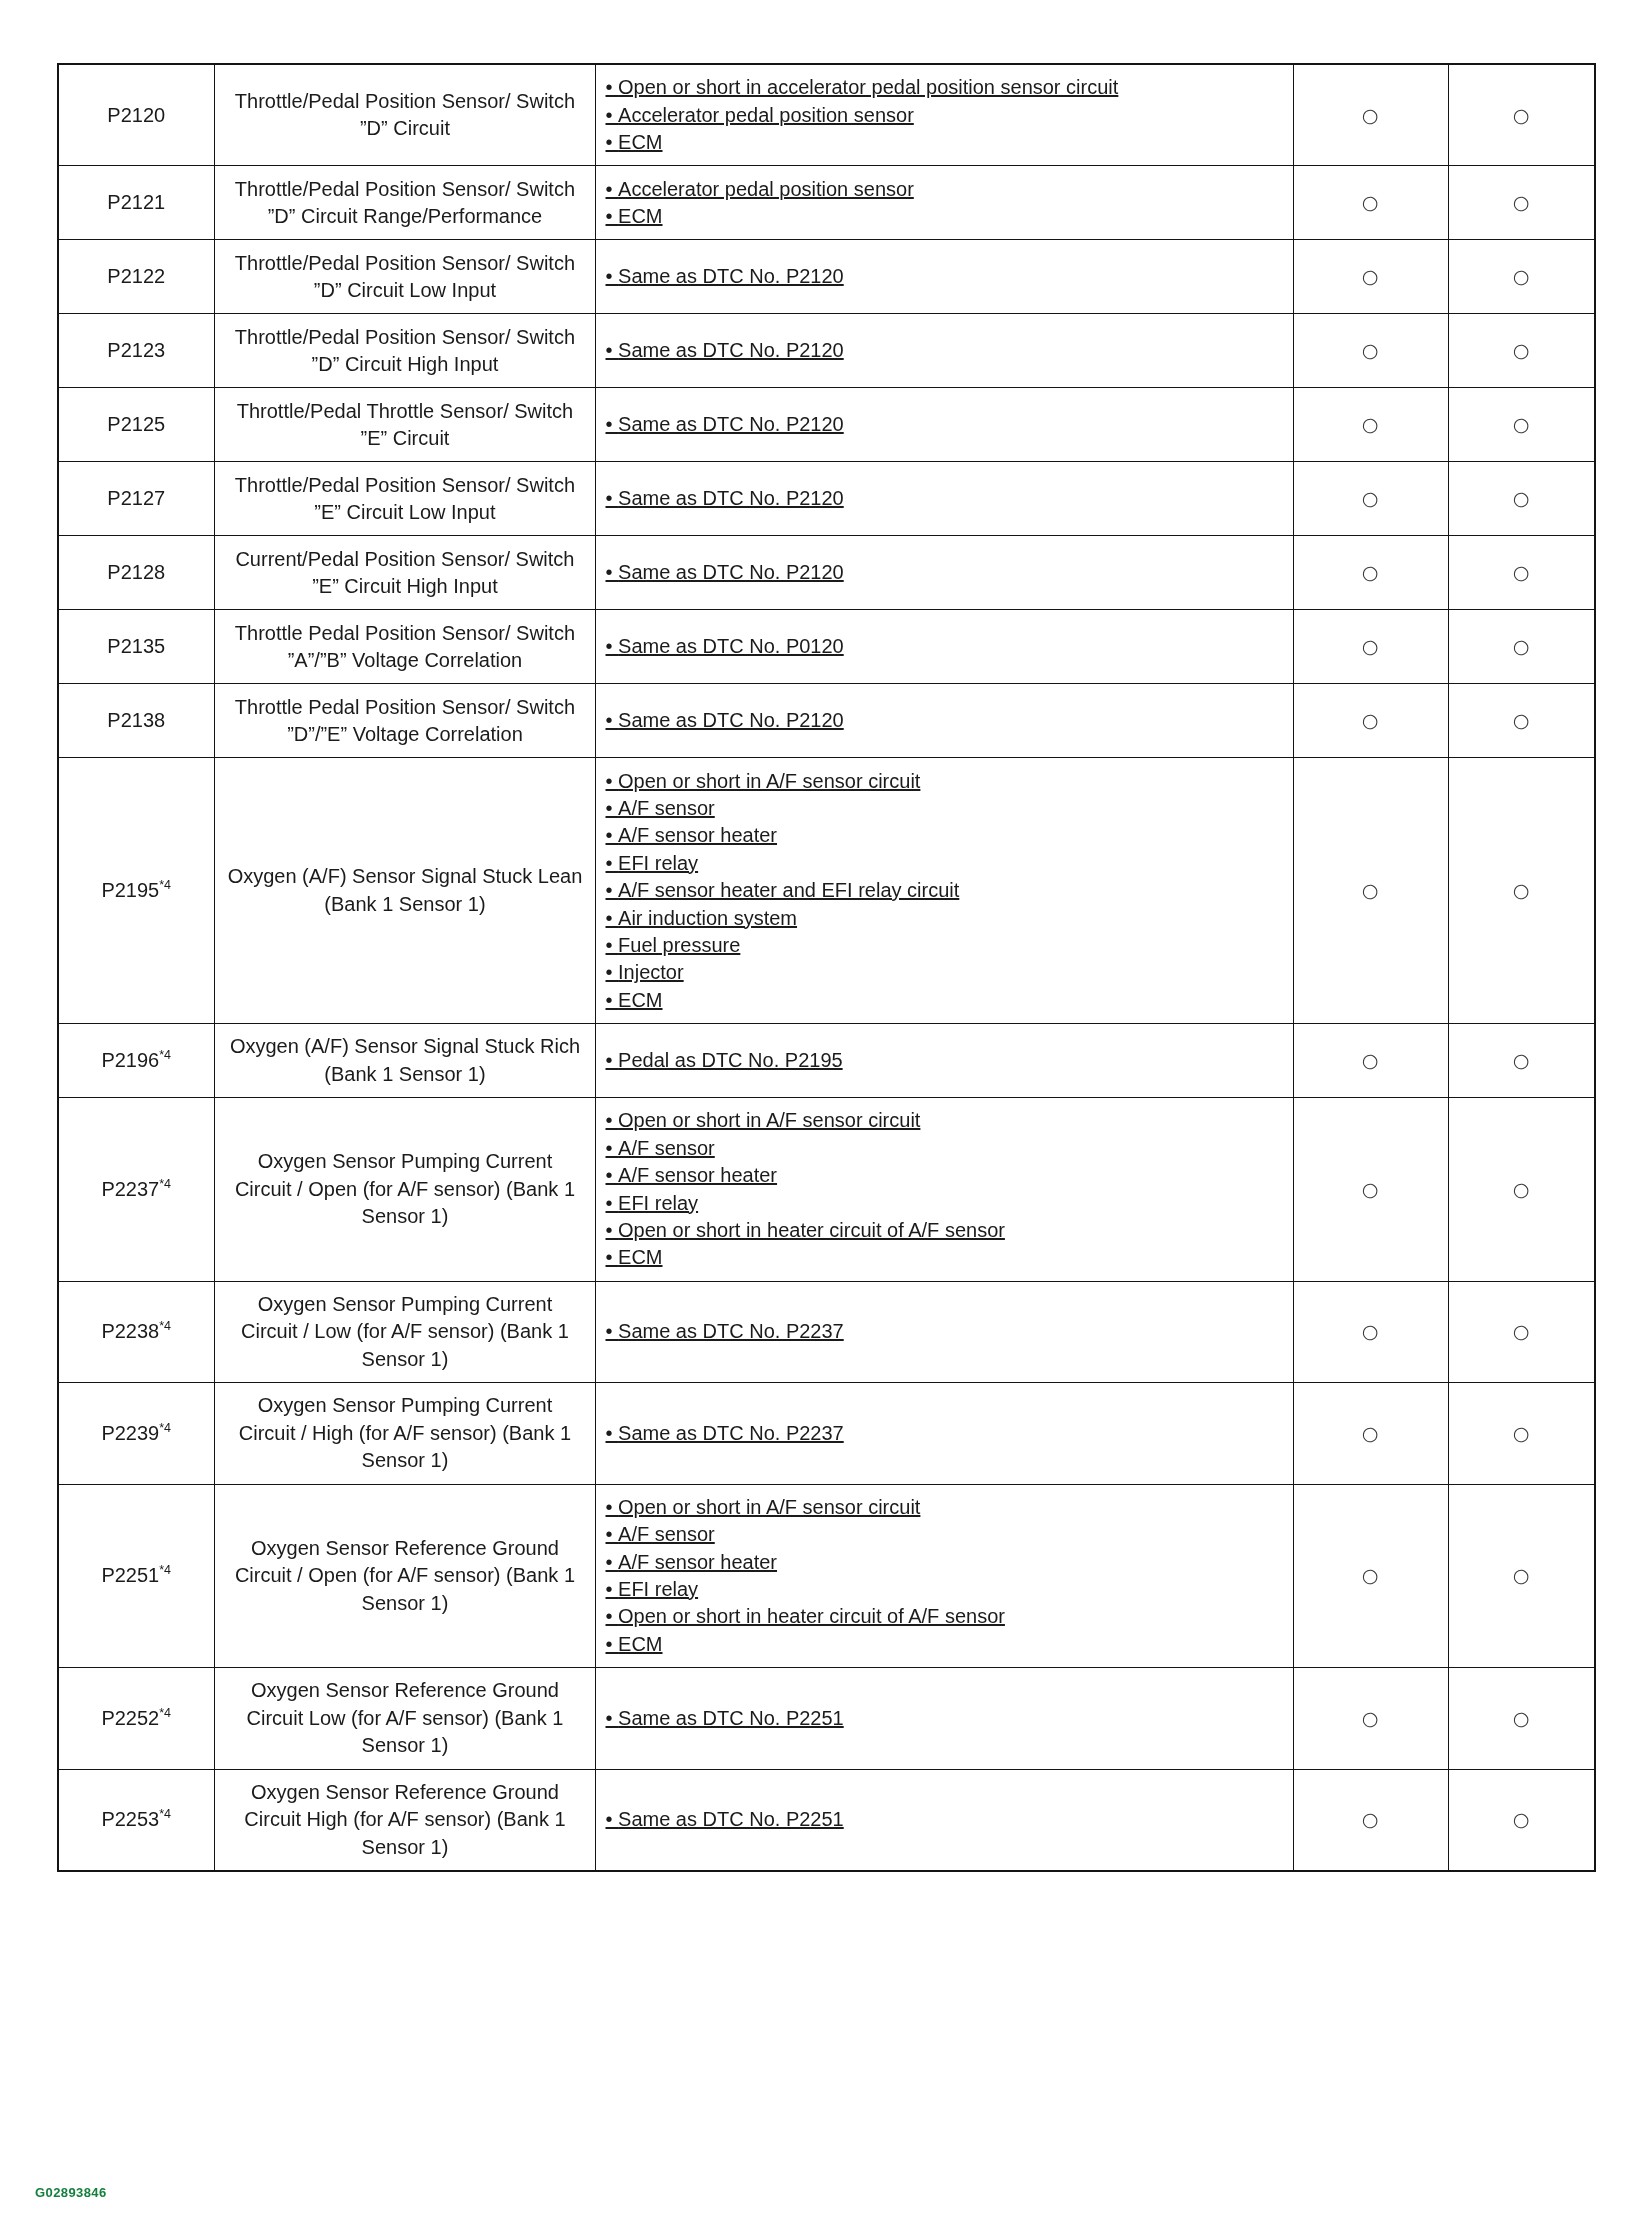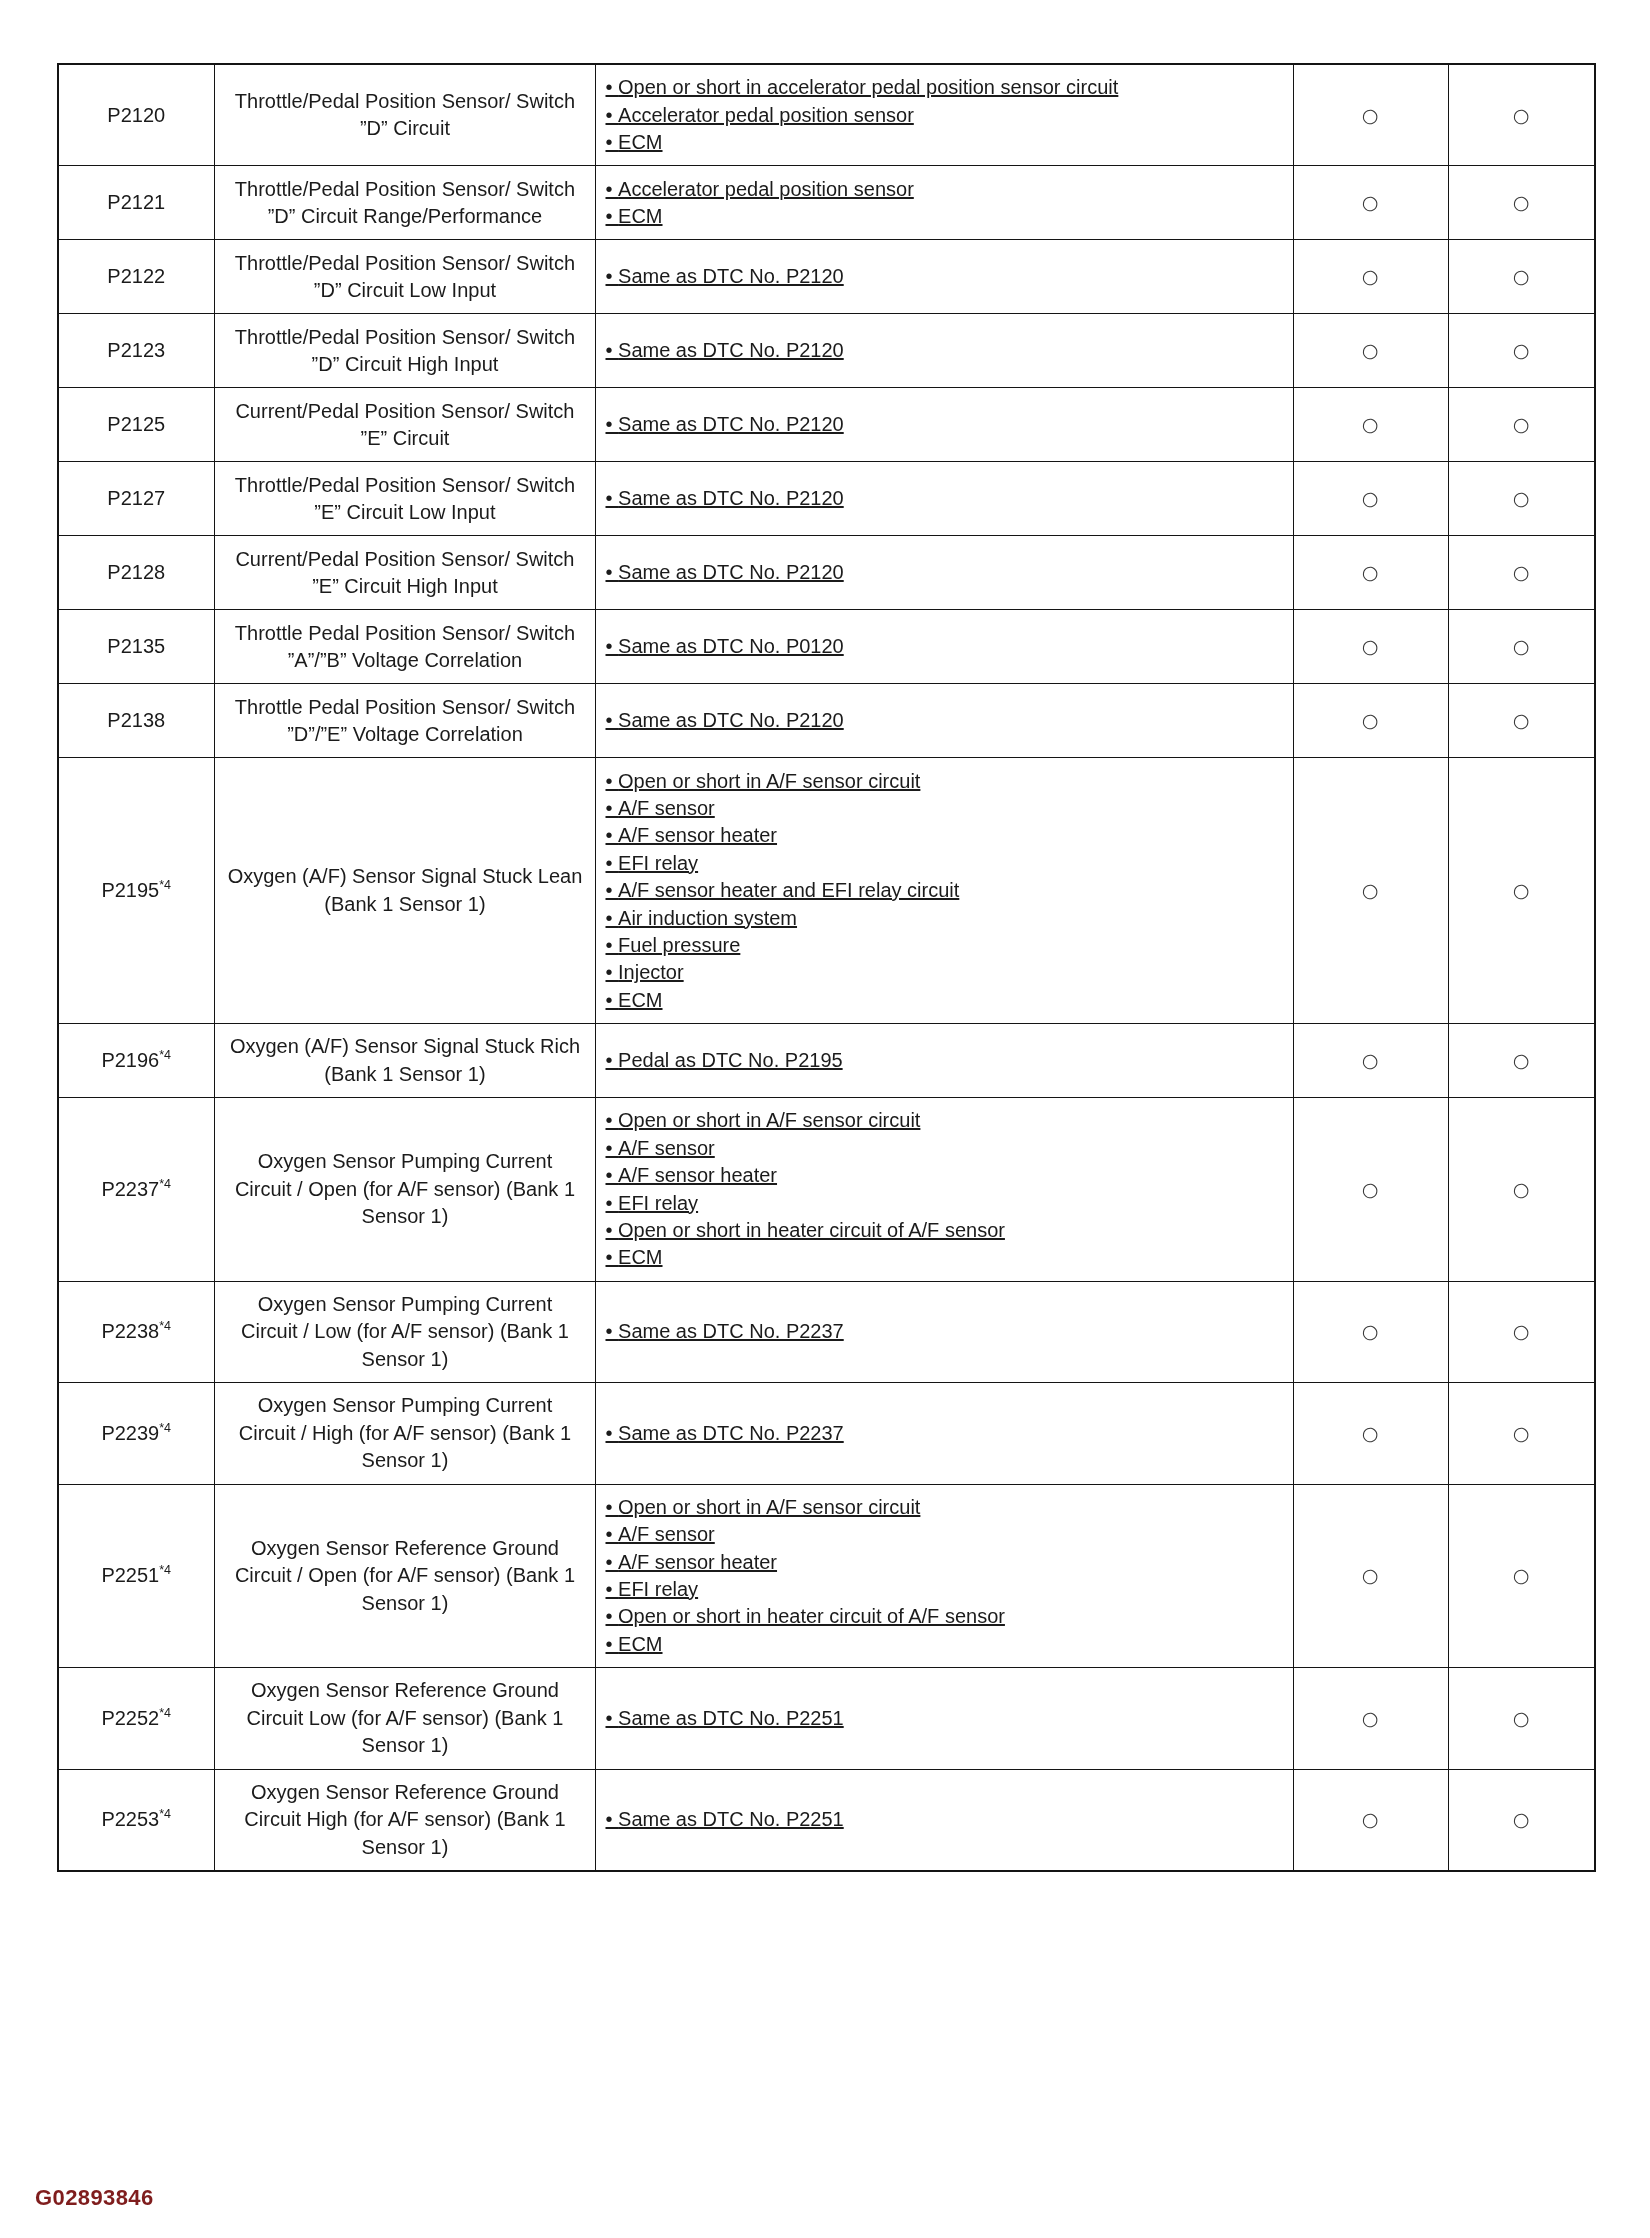--- a/index.html
+++ b/index.html
@@ -71,24 +71,24 @@
     font-family: "DejaVu Sans", sans-serif;
     font-size: 19px;
     color: #3a3a3a;
     display: inline-block;
     transform: rotate(8deg);
   }
   .figure-code {
     position: absolute;
     left: 35px;
     top: 2185px;
-    font-size: 22px;
+    font-size: 13px;
     font-weight: 700;
     letter-spacing: 0.4px;
-    color: #7f1d1d;
+    color: #15803d;
   }
 </style>
 </head>
 <body>
 
 <div class="page">
 
   <table class="dtc-table">
     <colgroup>
       <col style="width:156px">
@@ -175,21 +175,21 @@
     </td>
     <td class="mark-cell">
       <span class="mark">○</span>
     </td>
   </tr>
         <tr>
     <td class="code-cell">
       <span><span class="code-base">P2125</span><sup class="code-sup"></sup></span>
     </td>
     <td class="desc-cell">
-      <div class="desc">Current/Pedal Position Sensor/ Switch ”E” Circuit</div>
+      <div class="desc">Throttle/Pedal Throttle Sensor/ Switch ”E” Circuit</div>
     </td>
     <td class="causes-cell">
       <ul class="causes">
               <li>Same as DTC No. P2120</li>
             </ul>
     </td>
     <td class="mark-cell">
       <span class="mark">○</span>
     </td>
     <td class="mark-cell">

